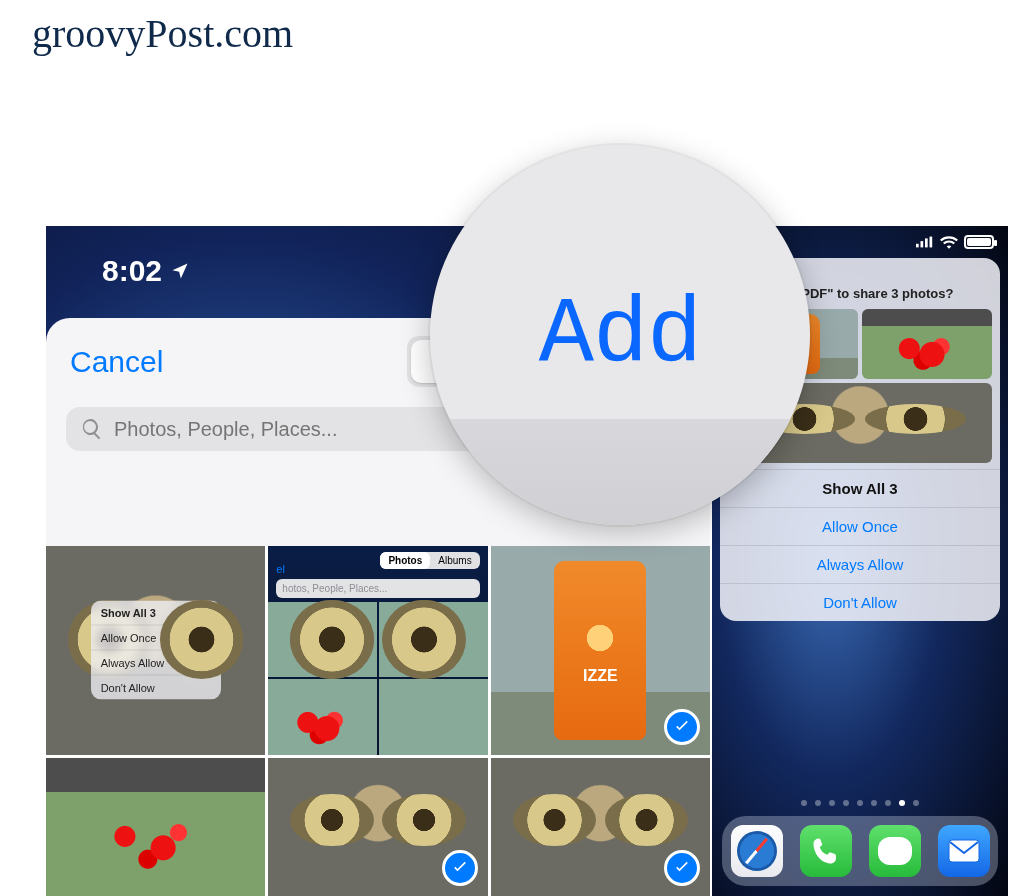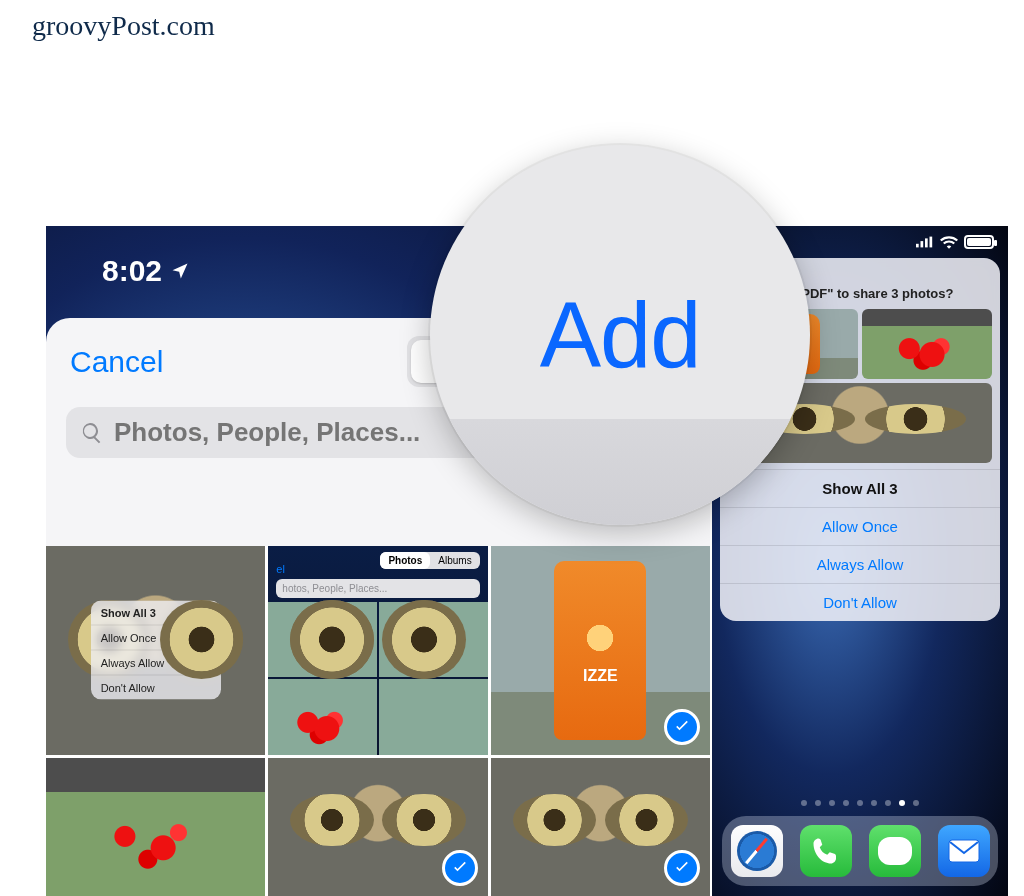--- a/index.html
+++ b/index.html
@@ -9,21 +9,21 @@
     width: 1024px;
     height: 896px;
     position: relative;
     overflow: hidden;
   }
   .watermark {
     position: absolute;
     left: 32px;
     top: 10px;
     font-family: Georgia, "Times New Roman", serif;
-    font-size: 28px;
+    font-size: 40px;
     color: #0f2a4a;
     font-weight: 400;
   }
   .stage {
     position: absolute;
     left: 46px;
     top: 226px;
     width: 962px;
     height: 670px;
     display: flex;
@@ -90,22 +90,22 @@
     margin: 10px 20px;
     background: #e3e3e6;
     border-radius: 14px;
     display: flex; align-items: center;
     padding: 10px 14px;
     gap: 10px;
   }
   .search-wrap svg { fill:#8e8e93; }
   .search-input {
     border: none; background: transparent;
-    font-size: 26px; color: #a16207;
-    flex: 1; outline: none; font-weight: bold;
+    font-size: 20px; color: #a16207;
+    flex: 1; outline: none;
   }
   .grid {
     position: absolute;
     left: 0; right: 0; top: 228px; bottom: 0;
     display: grid;
     grid-template-columns: repeat(3, 1fr);
     gap: 3px;
     background: #fff;
   }
   .thumb {
@@ -297,20 +297,21 @@
   
   .magnifier {
     position: absolute;
     left: 430px; top: 145px;
     width: 380px; height: 380px;
     border-radius: 50%;
     background: #e8e8ea;
     box-shadow: 0 8px 30px rgba(0,0,0,.25), 0 0 0 2px rgba(0,0,0,.05);
     display:flex; align-items:center; justify-content:center;
     overflow:hidden;
+    font-family:Liberation Mono, monospace;
   }
   .magnifier::before {
     content:"";
     position:absolute; left:0; right:0; bottom:0; height:28%;
     background: linear-gradient(#d8d8dc, #cfcfd4);
   }
   .magnifier .add {
     position:relative;
     font-size: 92px;
     font-weight: 500;

